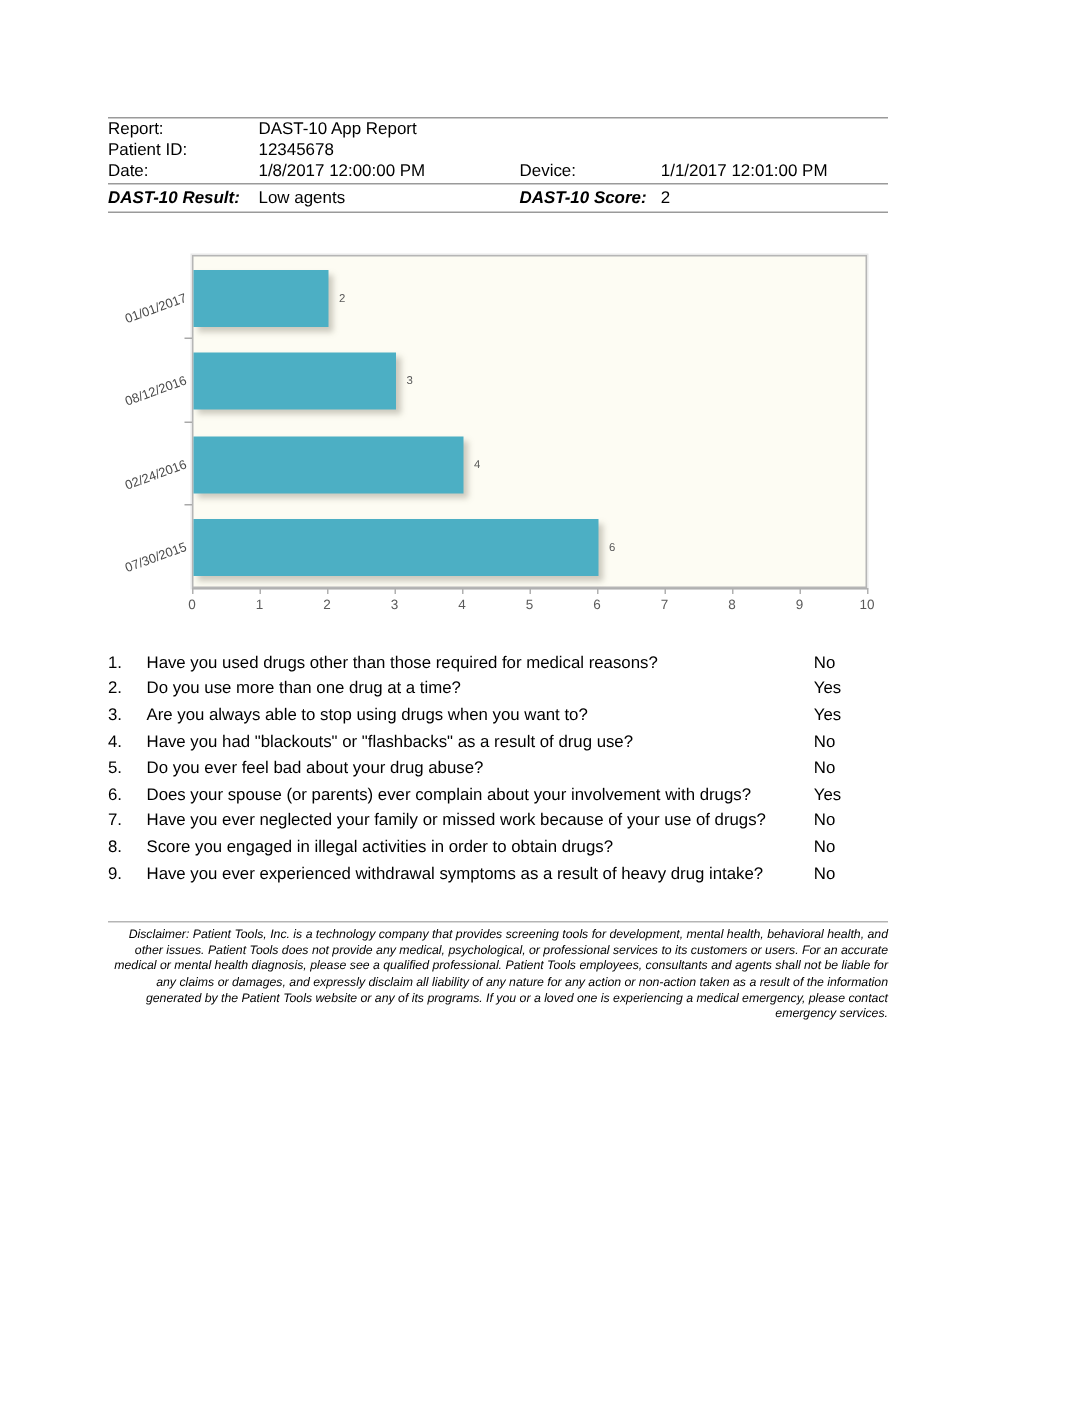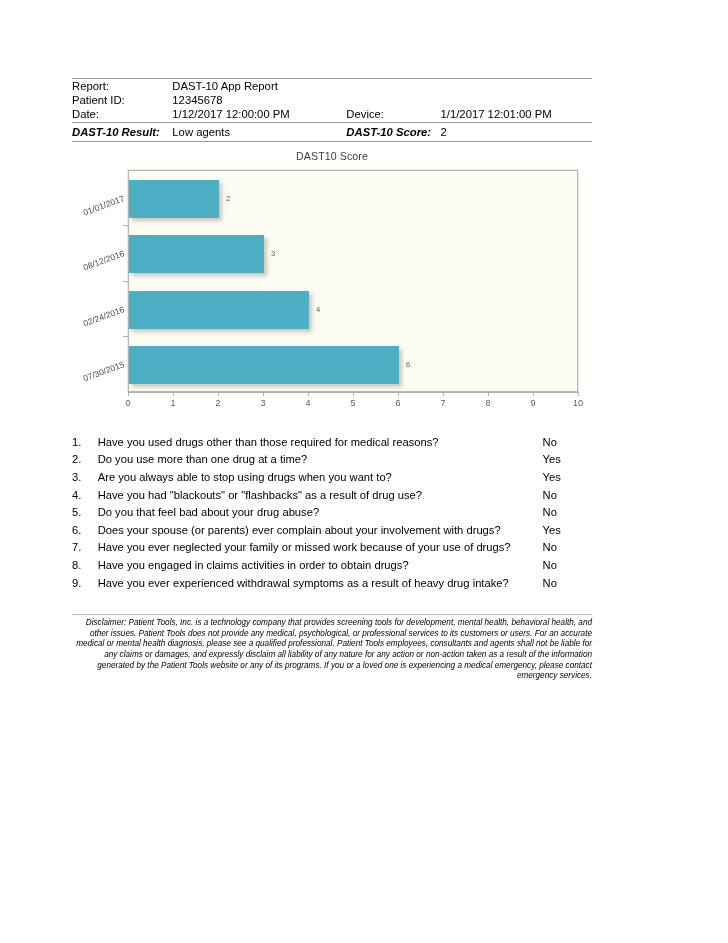--- a/index.html
+++ b/index.html
@@ -178,21 +178,21 @@
         <td class="col-value2"></td>
       </tr>
       <tr>
         <td class="col-label">Patient ID:</td>
         <td class="col-value">12345678</td>
         <td class="col-label2"></td>
         <td class="col-value2"></td>
       </tr>
       <tr>
         <td class="col-label">Date:</td>
-        <td class="col-value">1/12/2017 12:00:00 PM</td>
+        <td class="col-value">1/8/2017 12:00:00 PM</td>
         <td class="col-label2">Device:</td>
         <td class="col-value2">1/1/2017 12:01:00 PM</td>
       </tr>
     </tbody>
   </table>
 
   <hr class="rule">
 
   <table class="hdr-table">
     <tbody>
@@ -201,21 +201,20 @@
         <td class="col-value">Low agents</td>
         <td class="col-label2 bold">DAST-10 Score:</td>
         <td class="col-value2">2</td>
       </tr>
     </tbody>
   </table>
 
   <hr class="rule">
 
   <div id="chart-wrap">
-    <div id="chart-title">DAST10 Score</div>
     <div id="plot">
         <div class="bar" style="top: 8.75px; width: 90px; height: 38px;"></div>
         <div class="bar" style="top: 64.25px; width: 135px; height: 38px;"></div>
         <div class="bar" style="top: 119.75px; width: 180px; height: 38px;"></div>
         <div class="bar" style="top: 175.25px; width: 270px; height: 38px;"></div>
       </div>
     <div id="xaxis-line"></div>
   <div class="bar-value" style="left: 154px; top: 43.75px;">2</div>
       <div class="ytick-label" style="left: 2px; width: 50px; top: 42.75px;">01/01/2017</div>
       <div class="bar-value" style="left: 199px; top: 99.25px;">3</div>
@@ -268,36 +267,36 @@
           <td class="q-text">Are you always able to stop using drugs when you want to?</td>
           <td class="q-ans">Yes</td>
         </tr>
         <tr>
           <td class="q-num">4.</td>
           <td class="q-text">Have you had "blackouts" or "flashbacks" as a result of drug use?</td>
           <td class="q-ans">No</td>
         </tr>
         <tr>
           <td class="q-num">5.</td>
-          <td class="q-text">Do you that feel bad about your drug abuse?</td>
+          <td class="q-text">Do you ever feel bad about your drug abuse?</td>
           <td class="q-ans">No</td>
         </tr>
         <tr>
           <td class="q-num">6.</td>
           <td class="q-text">Does your spouse (or parents) ever complain about your involvement with drugs?</td>
           <td class="q-ans">Yes</td>
         </tr>
         <tr>
           <td class="q-num">7.</td>
           <td class="q-text">Have you ever neglected your family or missed work because of your use of drugs?</td>
           <td class="q-ans">No</td>
         </tr>
         <tr>
           <td class="q-num">8.</td>
-          <td class="q-text">Have you engaged in claims activities in order to obtain drugs?</td>
+          <td class="q-text">Score you engaged in illegal activities in order to obtain drugs?</td>
           <td class="q-ans">No</td>
         </tr>
         <tr>
           <td class="q-num">9.</td>
           <td class="q-text">Have you ever experienced withdrawal symptoms as a result of heavy drug intake?</td>
           <td class="q-ans">No</td>
         </tr>
       </tbody>
   </table>
 

